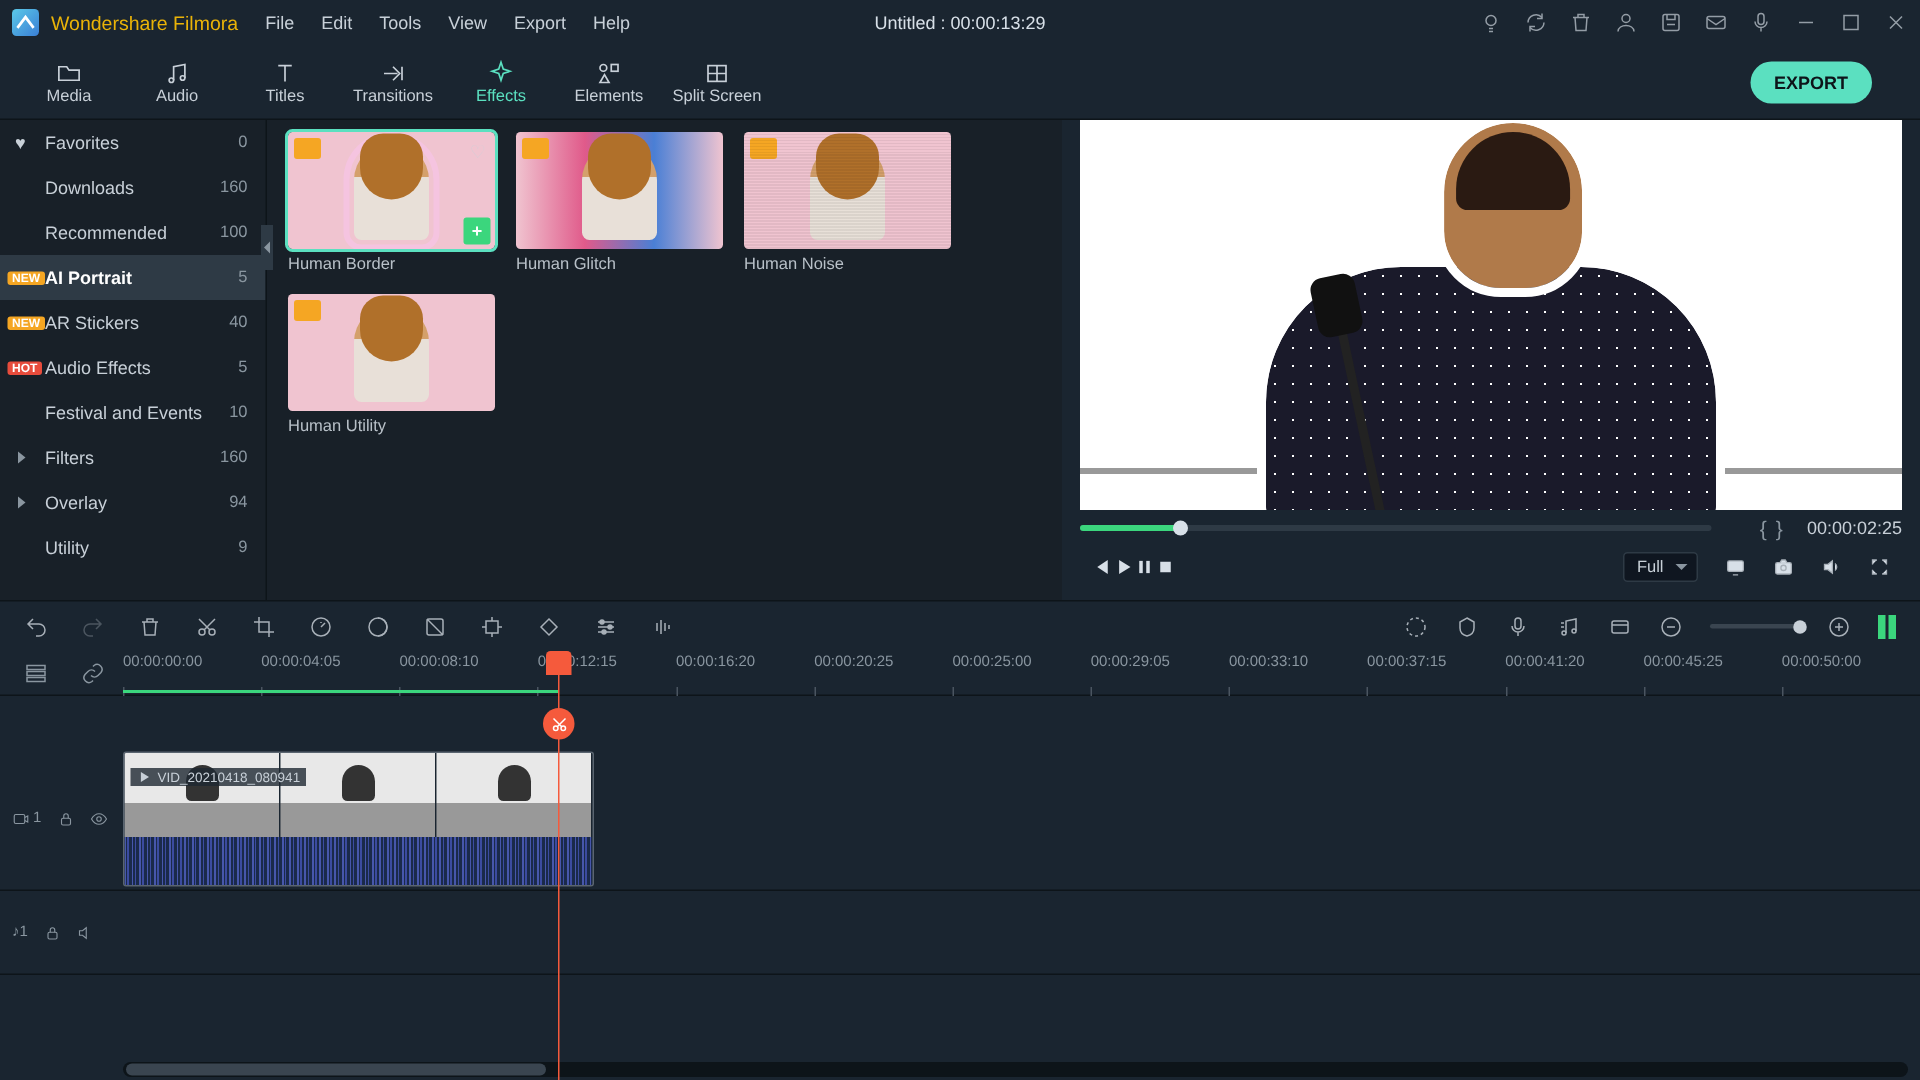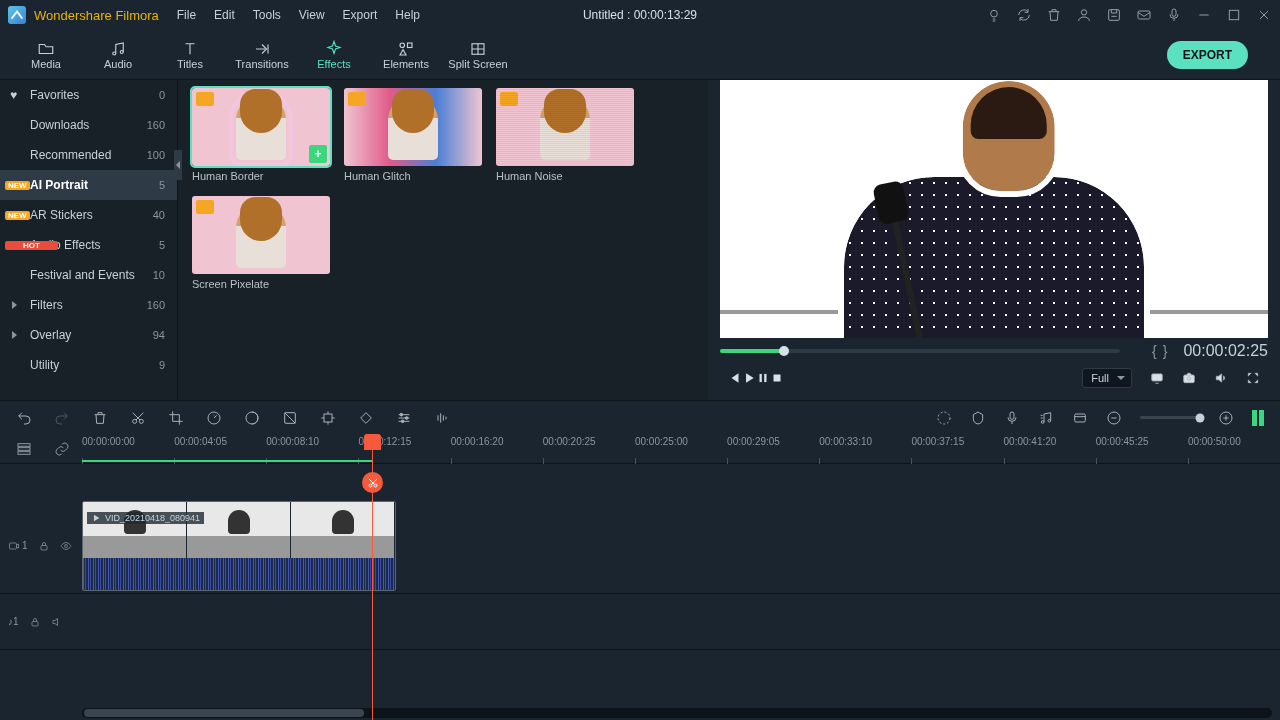--- a/index.html
+++ b/index.html
@@ -22,21 +22,21 @@
 .tlabel { font-size:11px; }
 .export-btn { margin-left:auto; margin-right:22px; background:#5be0c0; color:#0d1419; font-weight:700; padding:7px 16px; border-radius:16px; font-size:12px; cursor:pointer; }
 
 .content { display:flex; height:320px; }
 .sidebar { width:178px; background:#182028; border-right:1px solid #0d1419; overflow:hidden; }
 .side-item { display:flex; align-items:center; height:30px; padding:0 12px 0 30px; cursor:pointer; position:relative; font-size:12px; }
 .side-item .count { margin-left:auto; color:#8a96a0; font-size:11px; }
 .side-item.active { background:#2e3a45; }
 .side-item.active .silabel { color:#fff; font-weight:600; }
 .badge-new { position:absolute; left:5px; background:#f5a623; color:#fff; font-size:8px; padding:0 3px; border-radius:2px; font-weight:700; }
-.badge-hot { position:absolute; left:5px; background:#e74c3c; color:#fff; font-size:8px; padding:0 18px; border-radius:2px; font-weight:700; }
+.badge-hot { position:absolute; left:5px; background:#e74c3c; color:#fff; font-size:8px; padding:0 3px; border-radius:2px; font-weight:700; }
 .caret { position:absolute; left:12px; width:0; height:0; border-top:4px solid transparent; border-bottom:4px solid transparent; border-left:5px solid #8a96a0; }
 .heart-fav { position:absolute; left:10px; }
 
 .effect-panel { flex:1; background:#182028; padding:8px 14px; }
 .search-row { display:flex; align-items:center; gap:10px; margin-bottom:10px; }
 .search-box { flex:1; background:#0f1620; border-radius:18px; height:30px; display:flex; align-items:center; padding:0 12px; gap:8px; }
 .search-box input { background:transparent; border:none; outline:none; color:#c8d0d8; font-size:12px; flex:1; }
 .grid-icon { width:18px; height:18px; cursor:pointer; }
 .effects-grid { display:flex; flex-wrap:wrap; gap:14px; }
 .effect-card { width:138px; cursor:pointer; }
@@ -61,21 +61,21 @@
 .head2::after{content:'';position:absolute;top:6px;left:8px;width:76px;height:52px;background:#2a1a12;border-radius:40px 40px 8px 8px;}
 .body2 { position:absolute; top:106px; left:50%; transform:translateX(-50%); width:300px; height:170px; background:radial-gradient(#fff 1px,transparent 1px) 0 0/12px 12px,#1a1a2a; border-radius:90px 90px 10px 10px; outline:6px solid #fff; }
 .mic-stand{position:absolute;bottom:28px;left:90px;width:6px;height:130px;background:#222;transform:rotate(-12deg);}
 .mic-stand::before{content:'';position:absolute;top:-32px;left:-12px;width:30px;height:40px;background:#111;border-radius:8px;}
 .desk-line{position:absolute;bottom:24px;left:0;right:0;height:4px;background:#999;}
 .play-controls { display:flex; align-items:center; padding:4px 0; gap:4px; }
 .prog-bar { flex:1; height:4px; background:#2e3a45; border-radius:2px; position:relative; cursor:pointer; }
 .prog-fill { position:absolute; left:0; top:0; height:100%; width:16%; background:#3bd67d; border-radius:2px; }
 .prog-knob { position:absolute; left:16%; top:50%; transform:translate(-50%,-50%); width:10px; height:10px; background:#d8e0e8; border-radius:50%; }
 .marker-btns { display:flex; gap:6px; margin:0 8px; font-size:14px; color:#8a96a0; }
-.timecode-r { font-size:16px; color:#c8d0d8; margin-left:4px; }
+.timecode-r { font-size:12px; color:#c8d0d8; margin-left:4px; }
 .transport { display:flex; align-items:center; padding:4px 8px; }
 .transport svg { width:14px; height:14px; fill:#d8e0e8; cursor:pointer; }
 .transport-right { margin-left:auto; display:flex; align-items:center; gap:18px; }
 .res-dd { background:#0f1620; border:1px solid #2e3a45; padding:3px 22px 3px 8px; font-size:11px; color:#c8d0d8; border-radius:3px; position:relative; cursor:pointer; }
 .res-dd::after{content:'';position:absolute;right:6px;top:50%;transform:translateY(-50%);border-left:4px solid transparent;border-right:4px solid transparent;border-top:4px solid #8a96a0;}
 
 .tl-toolbar { height:34px; background:#1a2530; border-top:1px solid #0d1419; display:flex; align-items:center; padding:0 16px; gap:22px; }
 .tl-toolbar svg { width:16px; height:16px; stroke:#a8b0b8; fill:none; stroke-width:1.5; cursor:pointer; }
 .tl-right { margin-left:auto; display:flex; align-items:center; gap:18px; }
 .zoom-slider { width:60px; height:3px; background:#3a4550; border-radius:2px; position:relative; }
@@ -314,21 +314,21 @@
             <div class="dl-icon"></div>
             <div class="person"></div>
           </div>
         <div class="eff-name">Human Noise</div>
       </div>
       <div class="effect-card">
         <div class="thumb">
             <div class="dl-icon"></div>
             <div class="person"></div>
           </div>
-        <div class="eff-name">Screen Pixelate</div>
+        <div class="eff-name">Human Utility</div>
       </div>
     </div>
   </div>
 
   <div class="preview">
     <div class="preview-video">
       <div class="desk-line"></div>
       <div class="subject">
         <div class="body2"></div>
         <div class="head2"></div>

